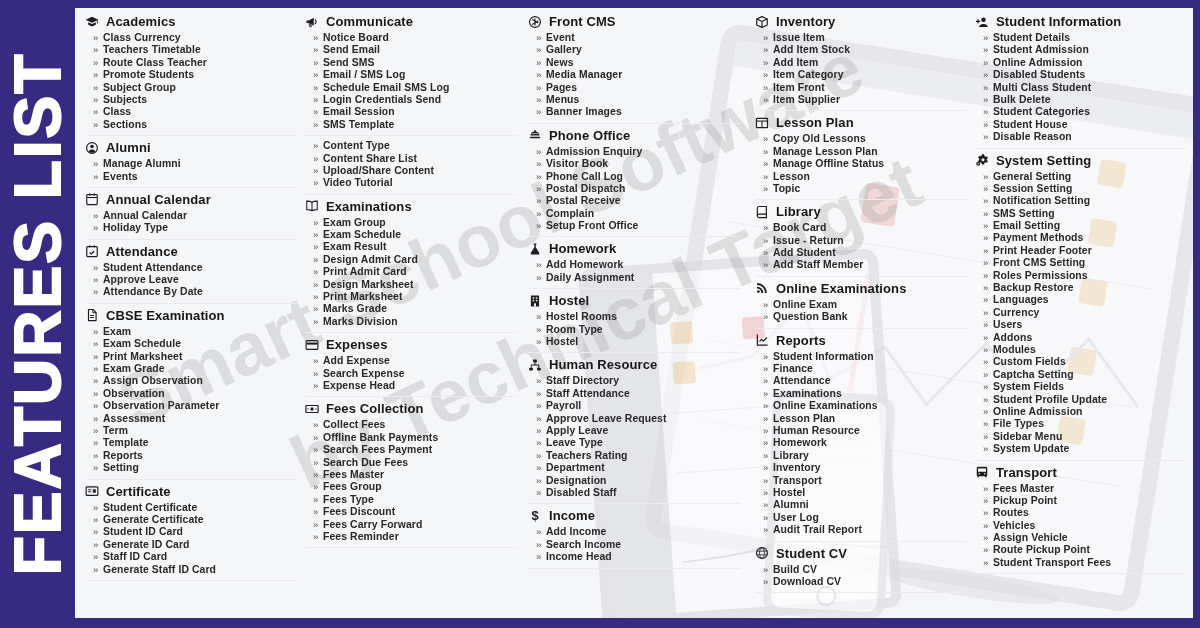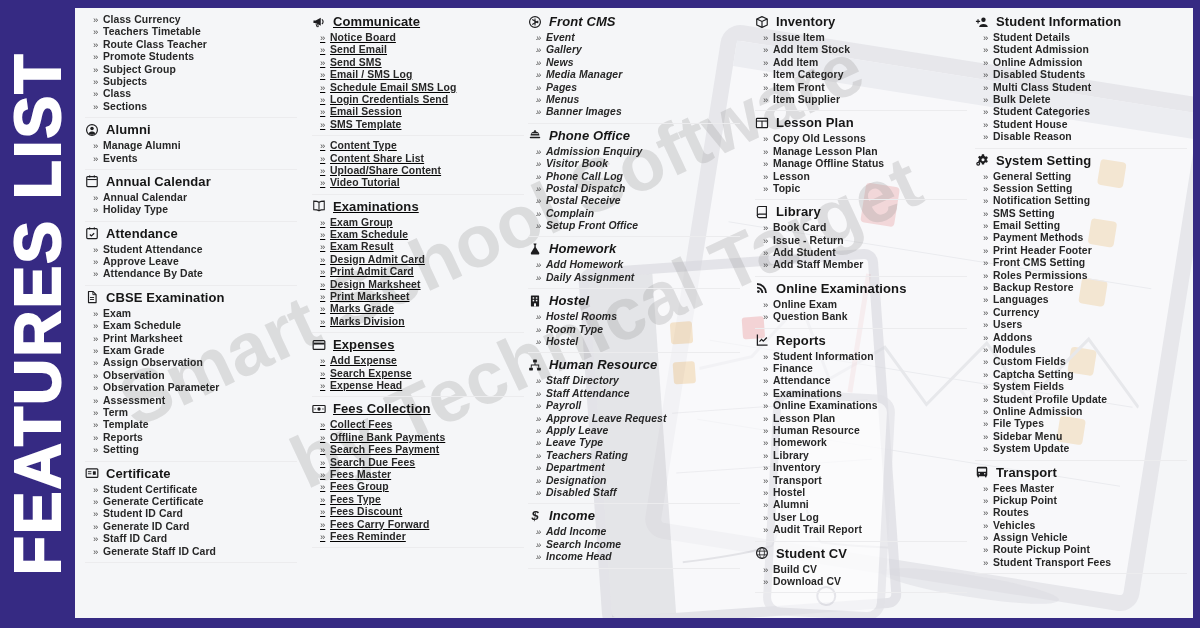--- a/index.html
+++ b/index.html
@@ -236,20 +236,26 @@
 </div>
 
 <div class="watermark">
   <div class="wm1">Smart School Software</div>
   <div class="wm2">by Technical Target</div>
 </div>
 
 <div id="columns">
     <div class="col" style="left: 85px;">
       <div class="section">
+        <div class="sec-header">
+          <svg class="icon" viewBox="0 0 24 24">
+            <use href="#i-graduation-cap" xlink:href="#i-graduation-cap"></use>
+          </svg>
+          <span class="sec-title">Academics</span>
+        </div>
         <ul class="items">
           <li class="item">
             <span class="arr">»</span>
             <span class="item-label">Class Currency</span>
           </li>
           <li class="item">
             <span class="arr">»</span>
             <span class="item-label">Teachers Timetable</span>
           </li>
           <li class="item">
@@ -422,21 +428,21 @@
             <span class="arr">»</span>
             <span class="item-label">Staff ID Card</span>
           </li>
           <li class="item">
             <span class="arr">»</span>
             <span class="item-label">Generate Staff ID Card</span>
           </li>
         </ul>
       </div>
     </div>
-    <div class="col" style="left: 312px; text-decoration: underline;">
+    <div class="col" style="left: 305px;">
       <div class="section">
         <div class="sec-header">
           <svg class="icon" viewBox="0 0 24 24">
             <use href="#i-bullhorn" xlink:href="#i-bullhorn"></use>
           </svg>
           <span class="sec-title">Communicate</span>
         </div>
         <ul class="items">
           <li class="item">
             <span class="arr">»</span>
@@ -604,21 +610,21 @@
             <span class="arr">»</span>
             <span class="item-label">Fees Carry Forward</span>
           </li>
           <li class="item">
             <span class="arr">»</span>
             <span class="item-label">Fees Reminder</span>
           </li>
         </ul>
       </div>
     </div>
-    <div class="col" style="left: 528px; font-style: italic;">
+    <div class="col" style="left: 528px;">
       <div class="section">
         <div class="sec-header">
           <svg class="icon" viewBox="0 0 24 24">
             <use href="#i-cms" xlink:href="#i-cms"></use>
           </svg>
           <span class="sec-title">Front CMS</span>
         </div>
         <ul class="items">
           <li class="item">
             <span class="arr">»</span>

